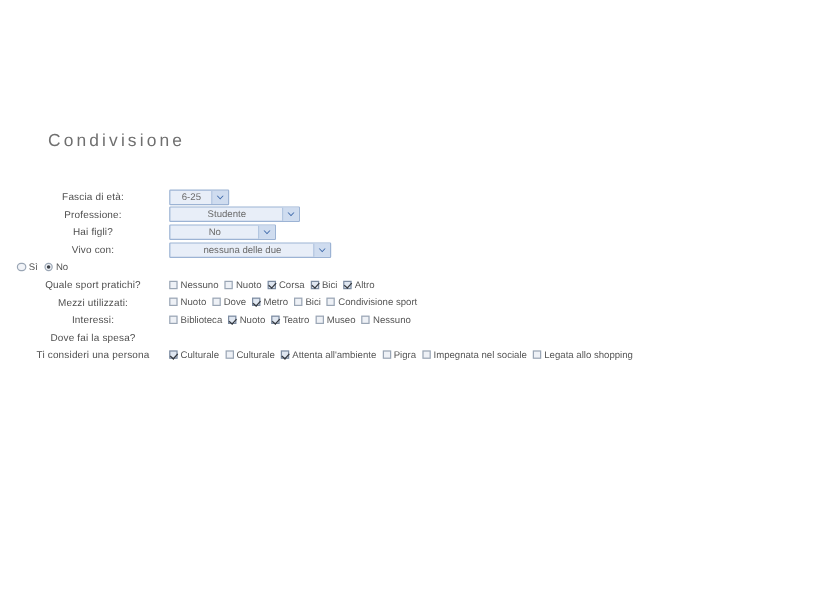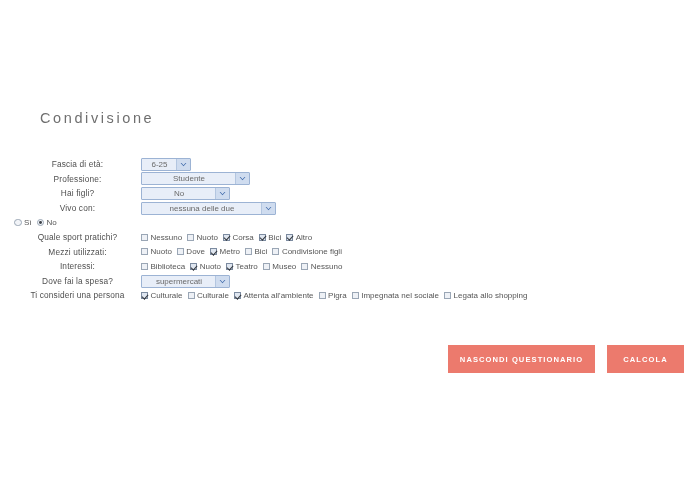--- a/index.html
+++ b/index.html
@@ -309,21 +309,21 @@
           <label class="opt">
             <span class="box checked"></span>
             <span class="opt-label">Metro</span>
           </label>
           <label class="opt">
             <span class="box"></span>
             <span class="opt-label">Bici</span>
           </label>
           <label class="opt">
             <span class="box"></span>
-            <span class="opt-label">Condivisione figli</span>
+            <span class="opt-label">Condivisione sport</span>
           </label>
         </div>
       </div>
       <div class="row">
         <div class="row-label">Interessi:</div>
         <div class="row-field">
           <label class="opt">
             <span class="box"></span>
             <span class="opt-label">Biblioteca</span>
           </label>
@@ -340,30 +340,20 @@
             <span class="opt-label">Museo</span>
           </label>
           <label class="opt">
             <span class="box"></span>
             <span class="opt-label">Nessuno</span>
           </label>
         </div>
       </div>
       <div class="row">
         <div class="row-label">Dove fai la spesa?</div>
-        <div class="row-field">
-          <div class="sel sel-w5">
-            <span class="sel-text">supermercati</span>
-            <span class="sel-arrow">
-              <svg width="9" height="9" viewBox="0 0 9 9">
-                <path d="M1.6 3.1 L4.5 6.2 L7.4 3.1 L6.5 3.1 L4.5 5.2 L2.5 3.1 Z" fill="#3a66a8"></path>
-              </svg>
-            </span>
-          </div>
-        </div>
       </div>
       <div class="row">
         <div class="row-label">Ti consideri una persona</div>
         <div class="row-field">
           <label class="opt">
             <span class="box checked"></span>
             <span class="opt-label">Culturale</span>
           </label>
           <label class="opt">
             <span class="box"></span>
@@ -382,18 +372,14 @@
             <span class="opt-label">Impegnata nel sociale</span>
           </label>
           <label class="opt">
             <span class="box"></span>
             <span class="opt-label">Legata allo shopping</span>
           </label>
         </div>
       </div>
     </div>
 
-  <div class="btn-bar">
-    <button class="btn btn-hide">NASCONDI QUESTIONARIO</button>
-    <button class="btn btn-calc">CALCOLA</button>
-  </div>
 
 </div>
 
 </body></html>

